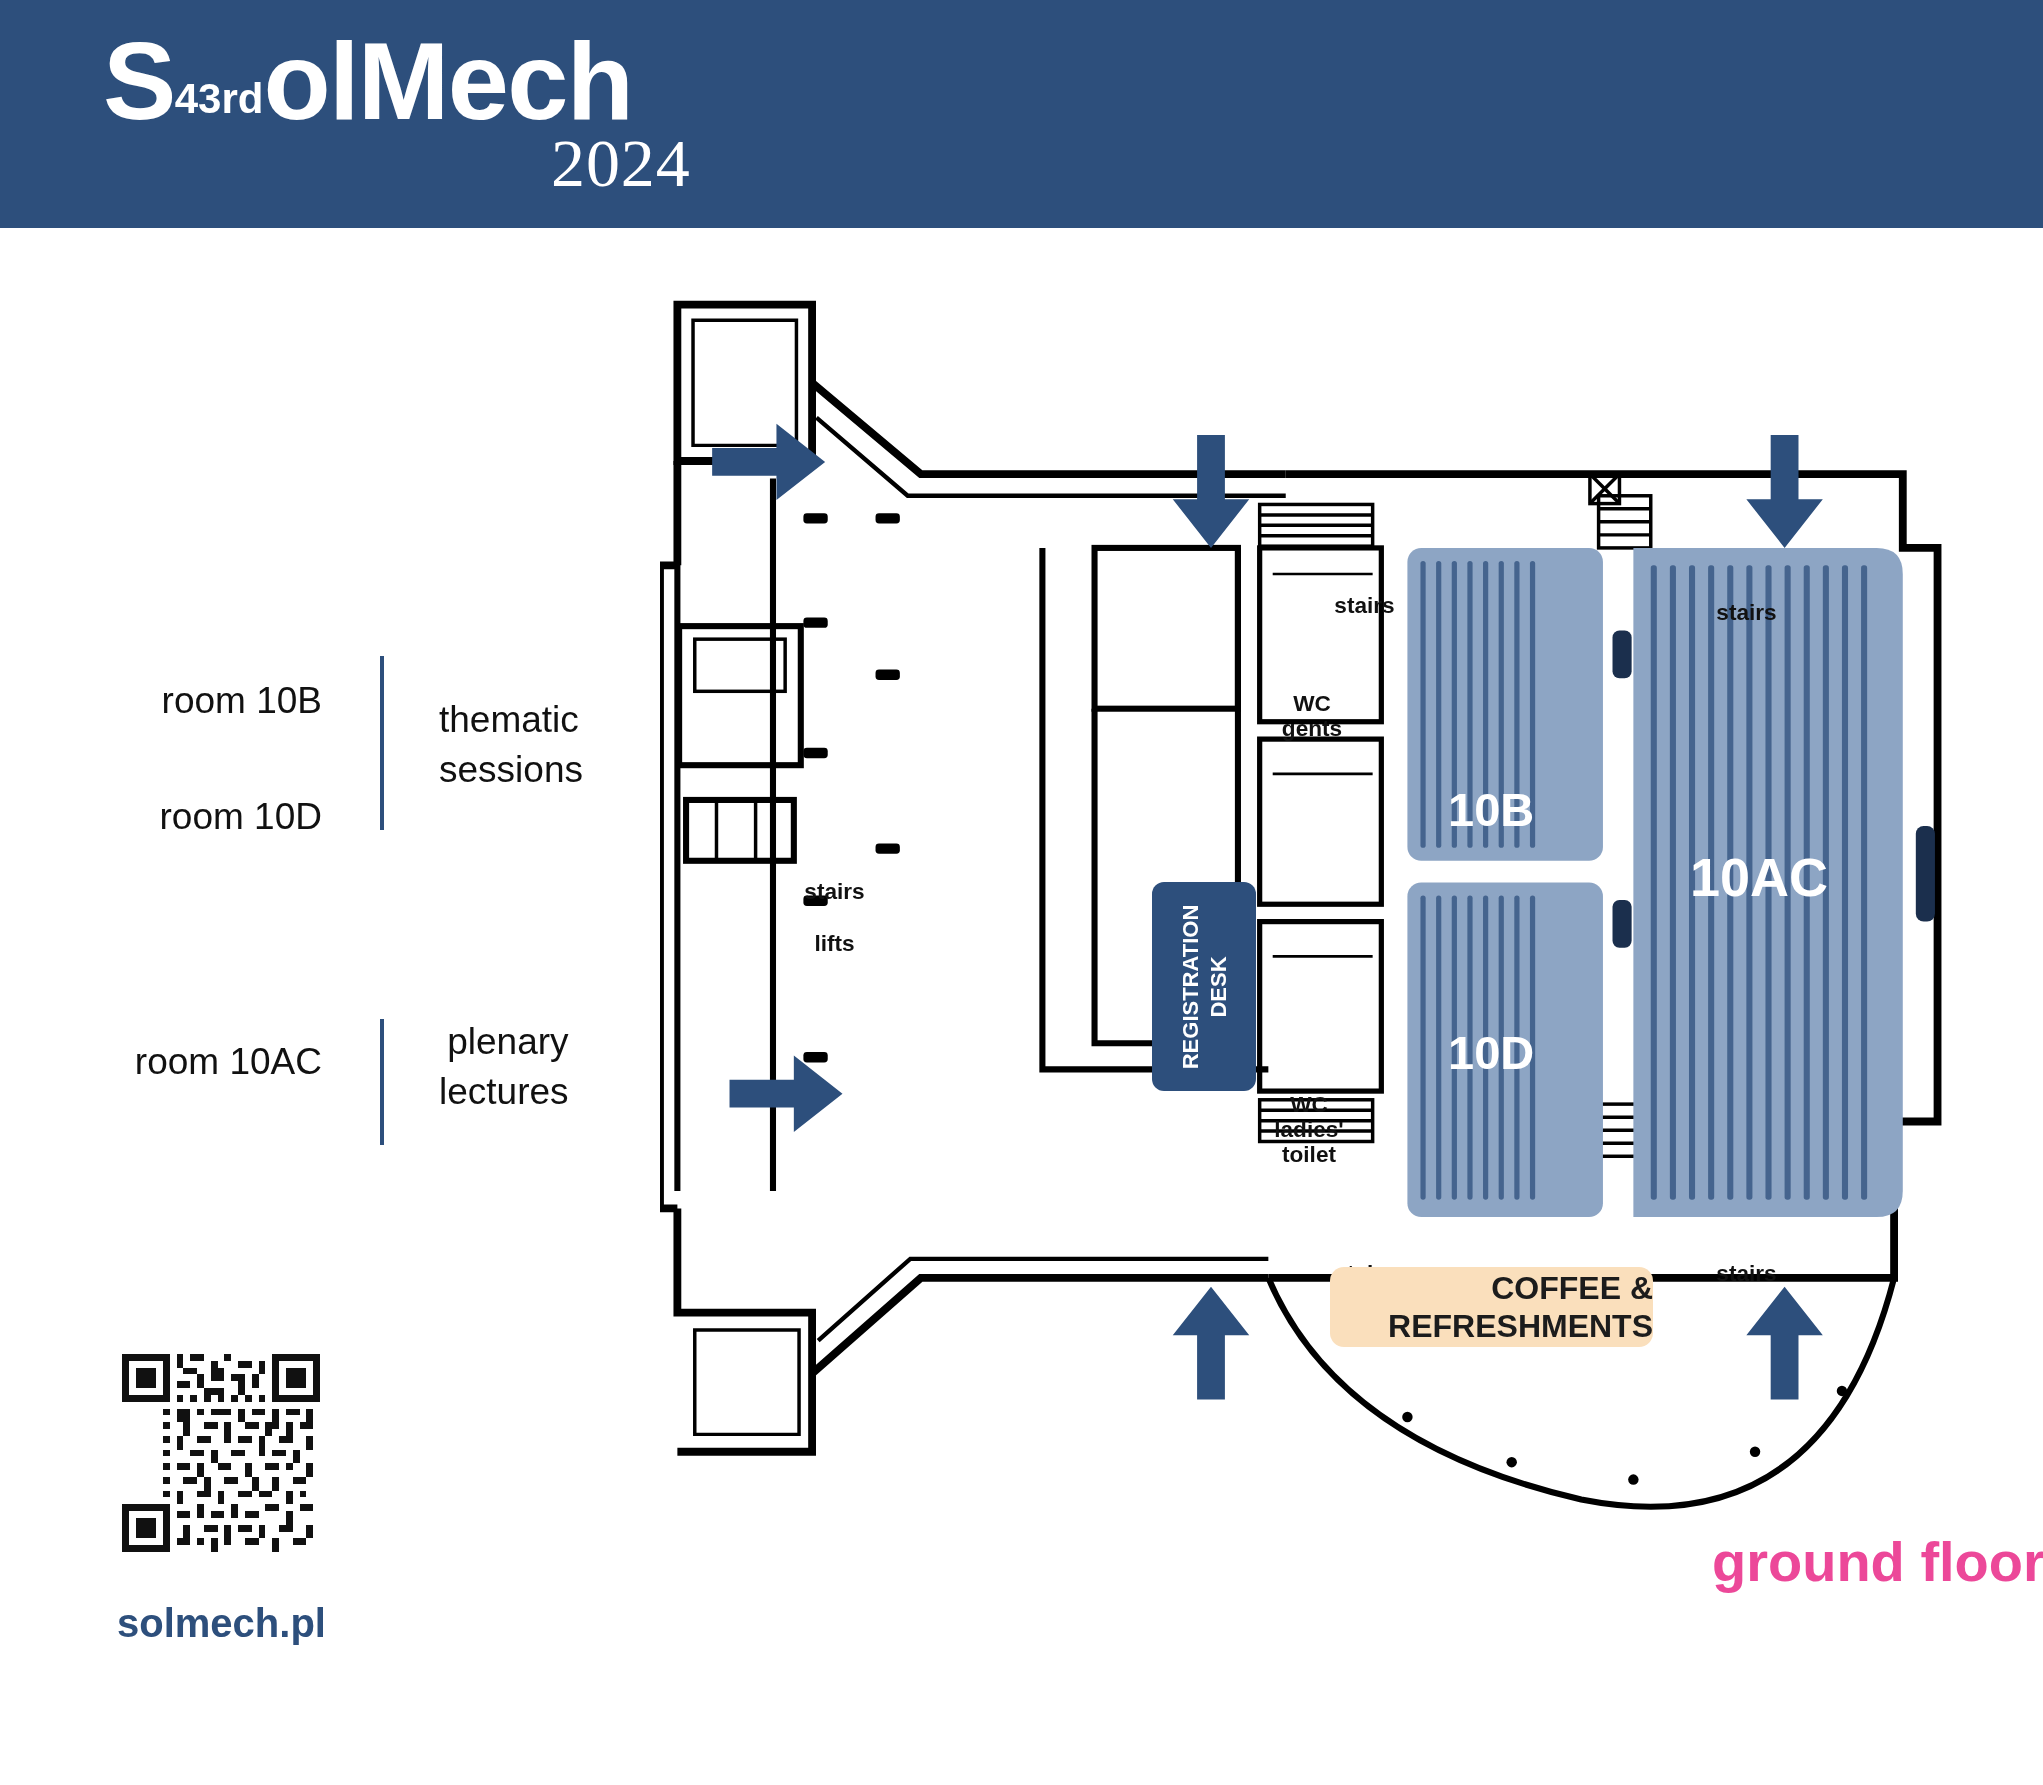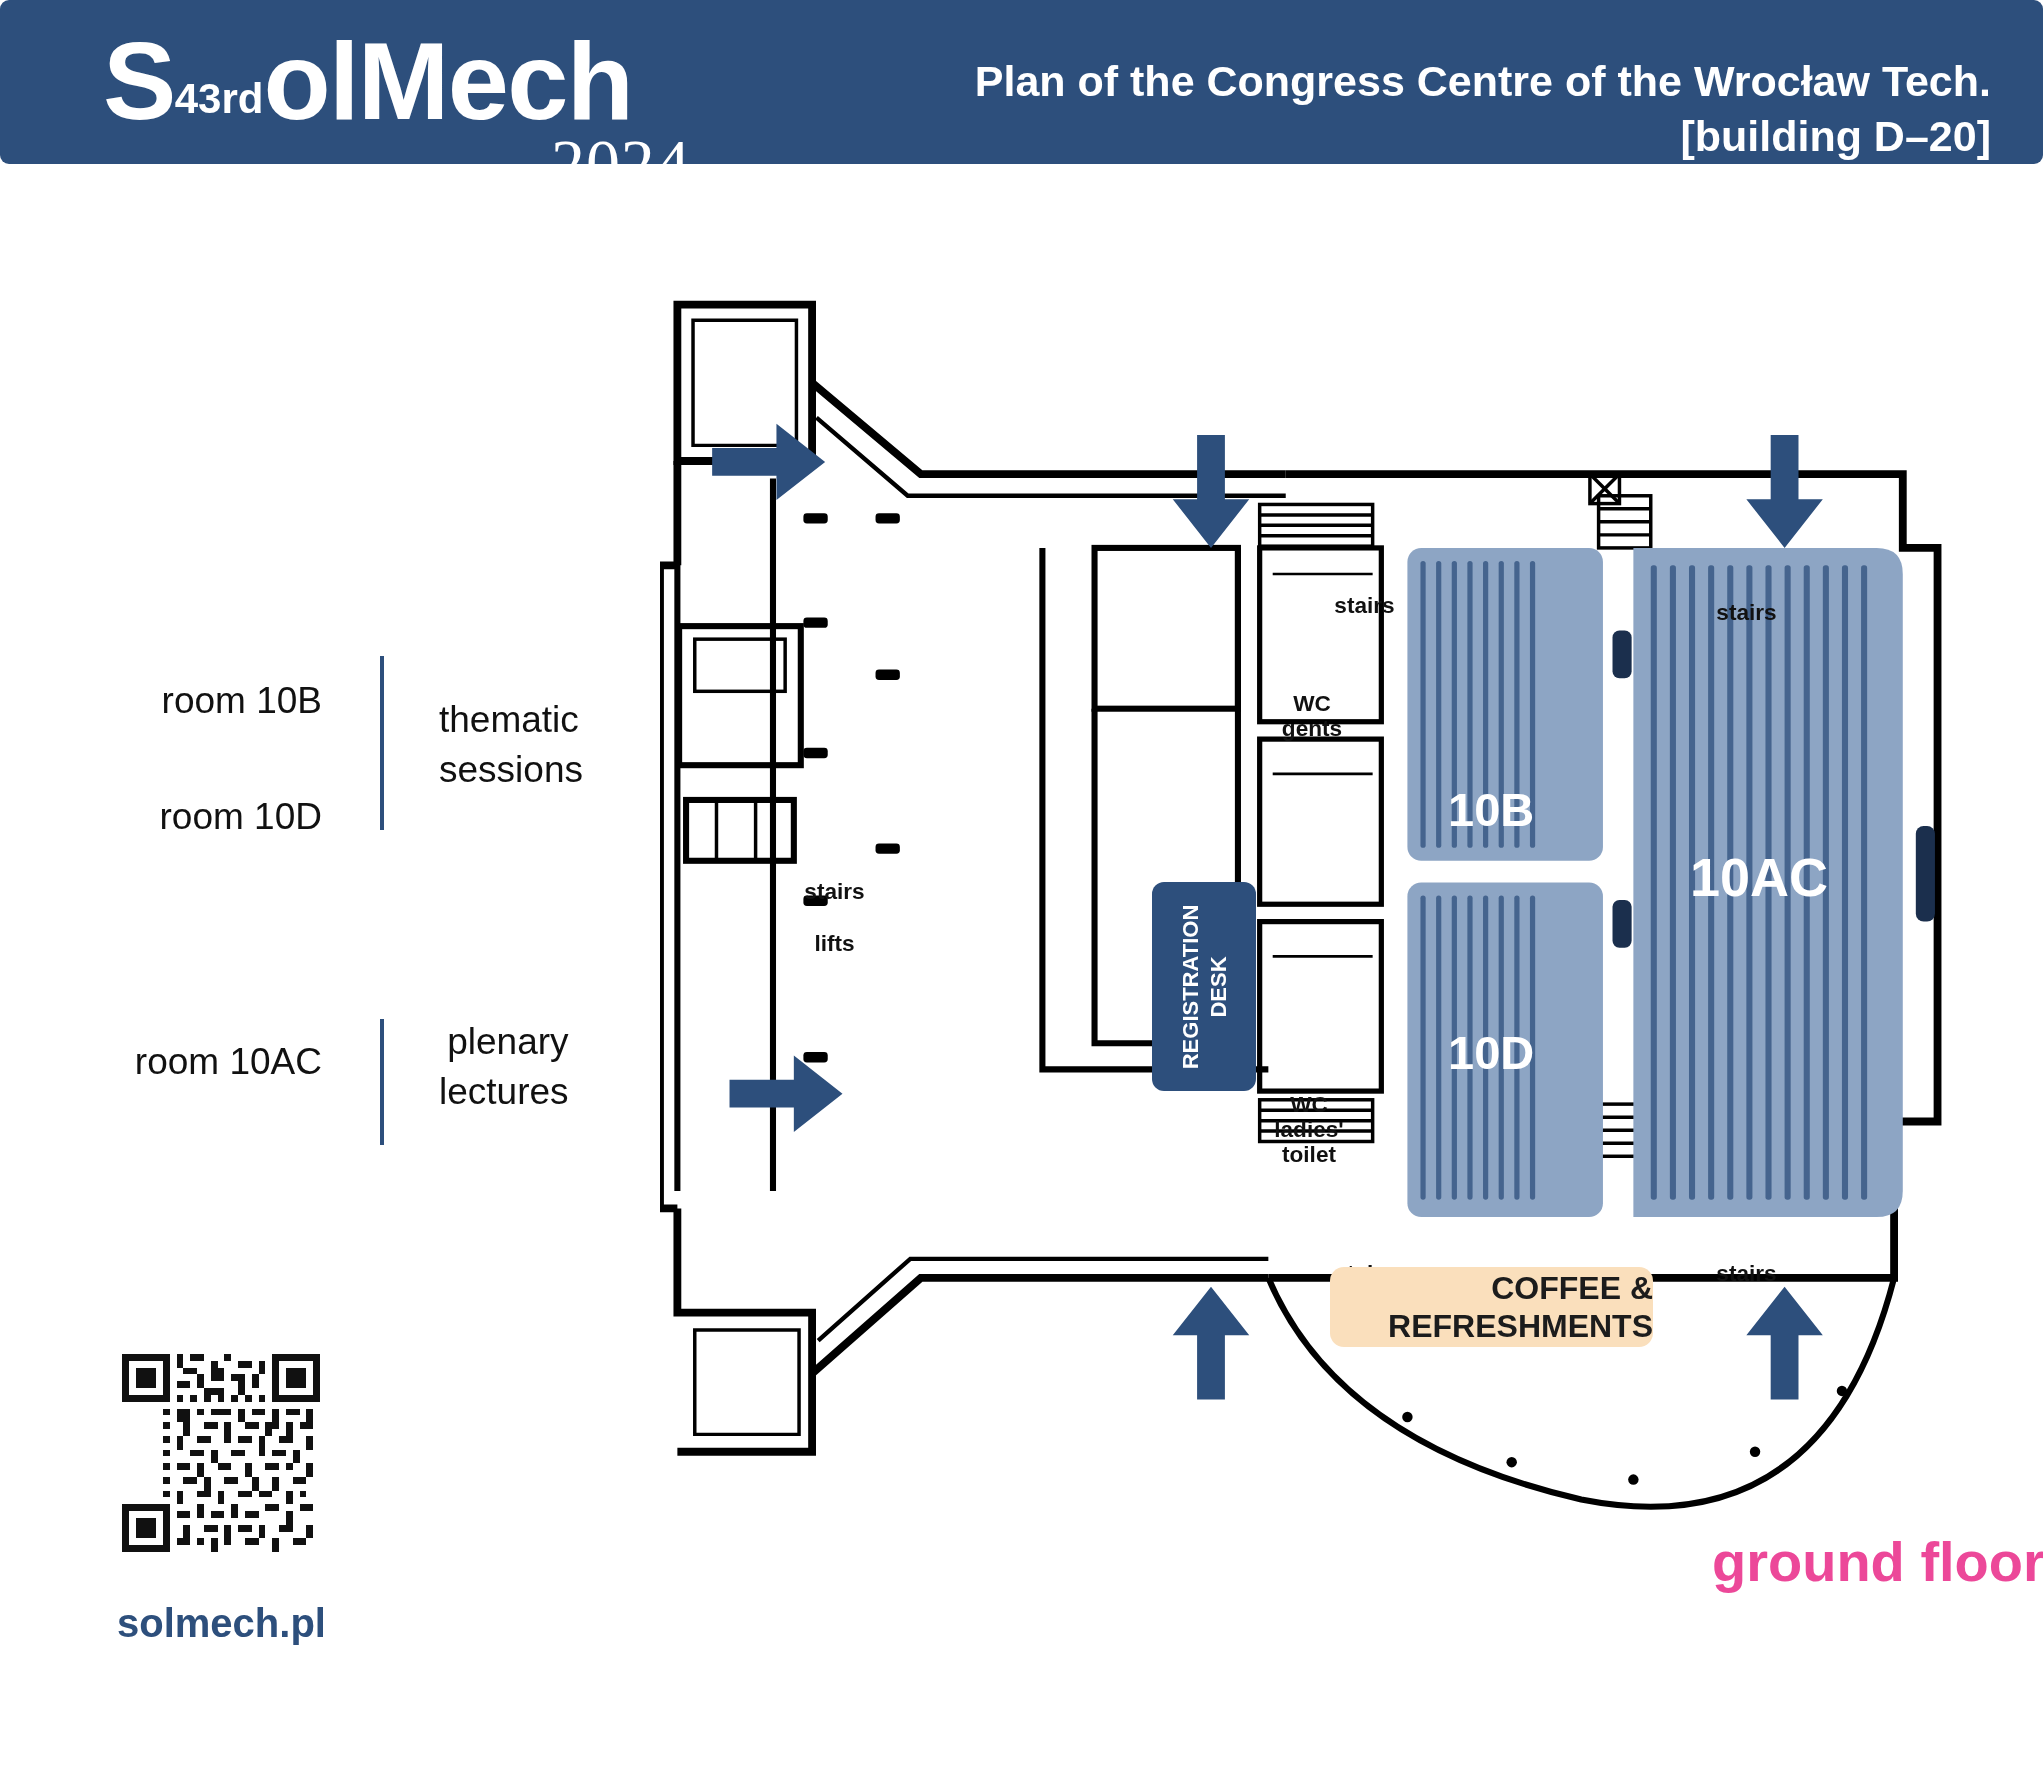--- a/index.html
+++ b/index.html
@@ -13,23 +13,22 @@
     position: relative;
     font-family: "Liberation Sans", sans-serif;
     overflow: hidden;
   }
 
   
   #header {
     position: absolute;
     left: 0; top: 0;
     width: 2043px;
-    height: 164px;
+    height: 228px;
     background: #2d4f7c;
-    border-radius: 9px;
   }
   #logo {
     position: absolute;
     left: 103px;
     top: 26px;
     color: #ffffff;
     font-weight: bold;
     line-height: 1;
     white-space: nowrap;
   }
@@ -179,22 +178,20 @@
   }
 </style>
 </head>
 <body>
 
 <div id="header">
   <div id="logo">
     <span class="big">S</span><span class="sup">43rd</span><span class="big">ol</span><span class="big">M</span><span class="big">ech</span>
     <span class="year">2024</span>
   </div>
-  <div id="header-title" style="white-space: pre-line;">Plan of the Congress Centre of the Wrocław Tech.
-[building D–20]</div>
 </div>
 
 <div class="legend-rule" style="left:380px; top:656px; height:174px;"></div>
 <div class="legend-left" style="left:0px; width:322px; top:680px;">room 10B</div>
 <div class="legend-left" style="left:0px; width:322px; top:796px;">room 10D</div>
 <div class="legend-right" style="left:439px; top:695px; white-space: pre-line;">thematic
 sessions</div>
 
 <div class="legend-rule" style="left:380px; top:1019px; height:126px;"></div>
 <div class="legend-left" style="left:0px; width:322px; top:1041px;">room 10AC</div>

